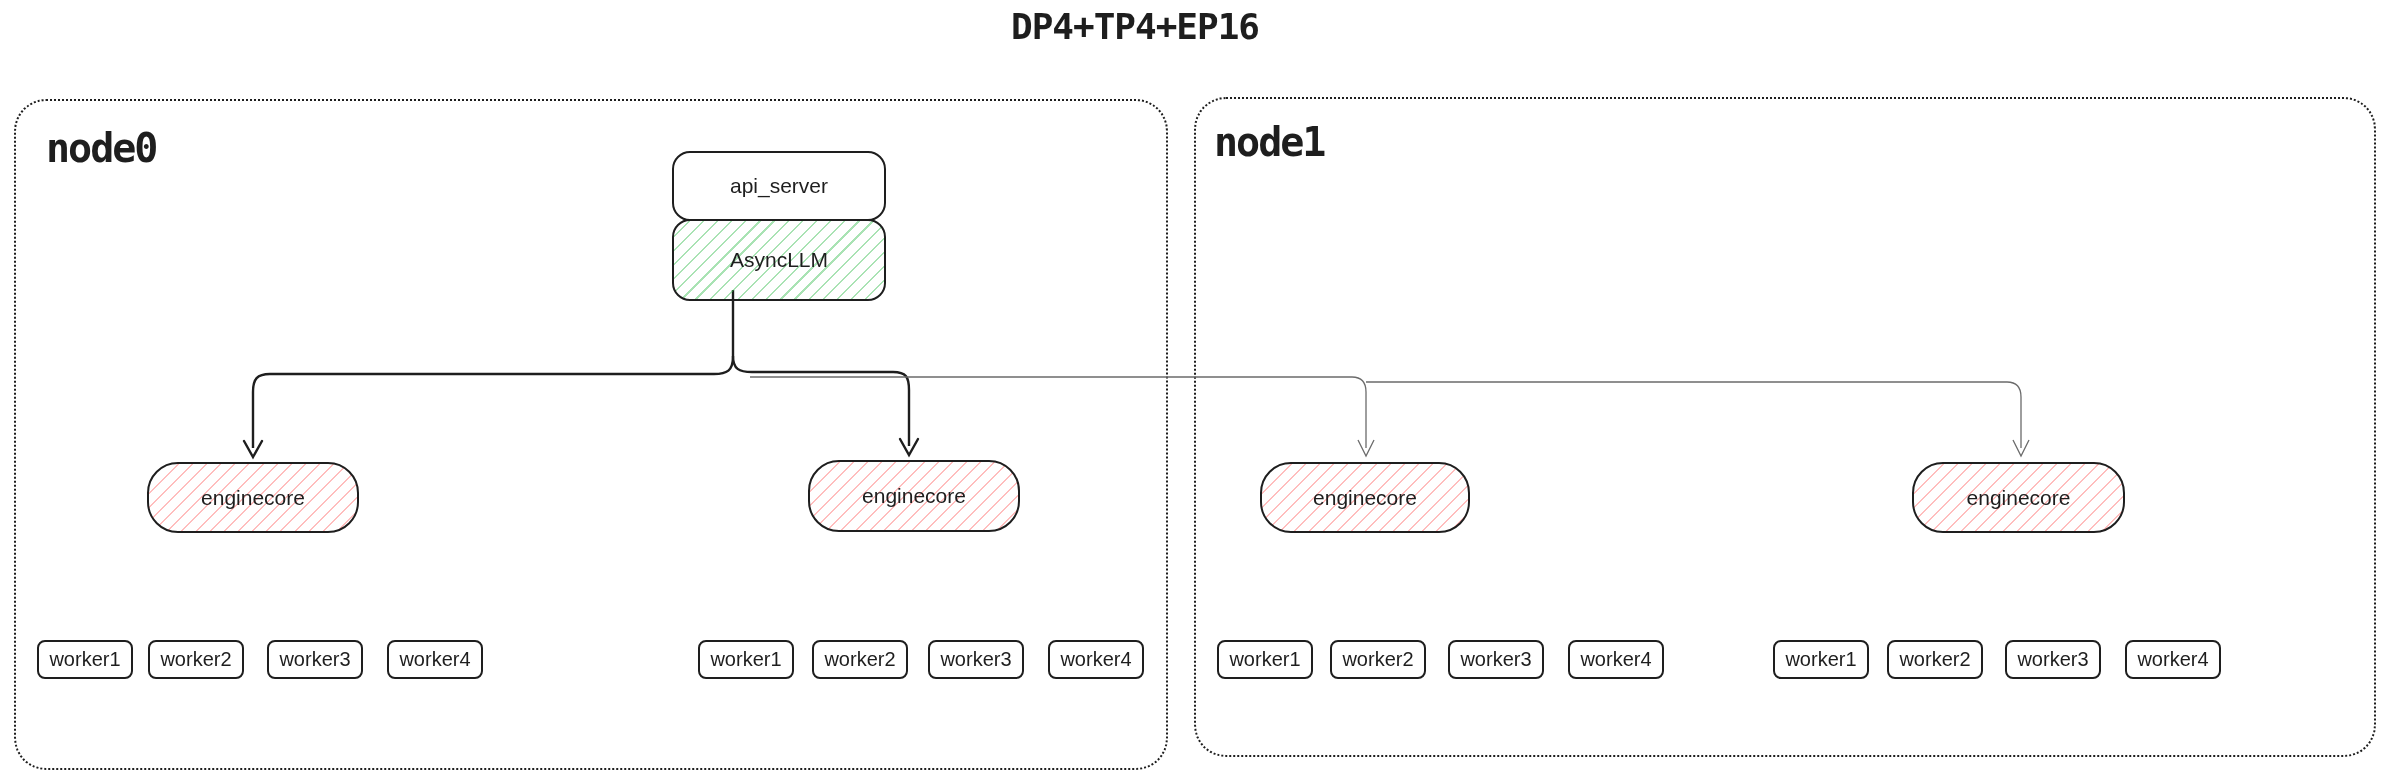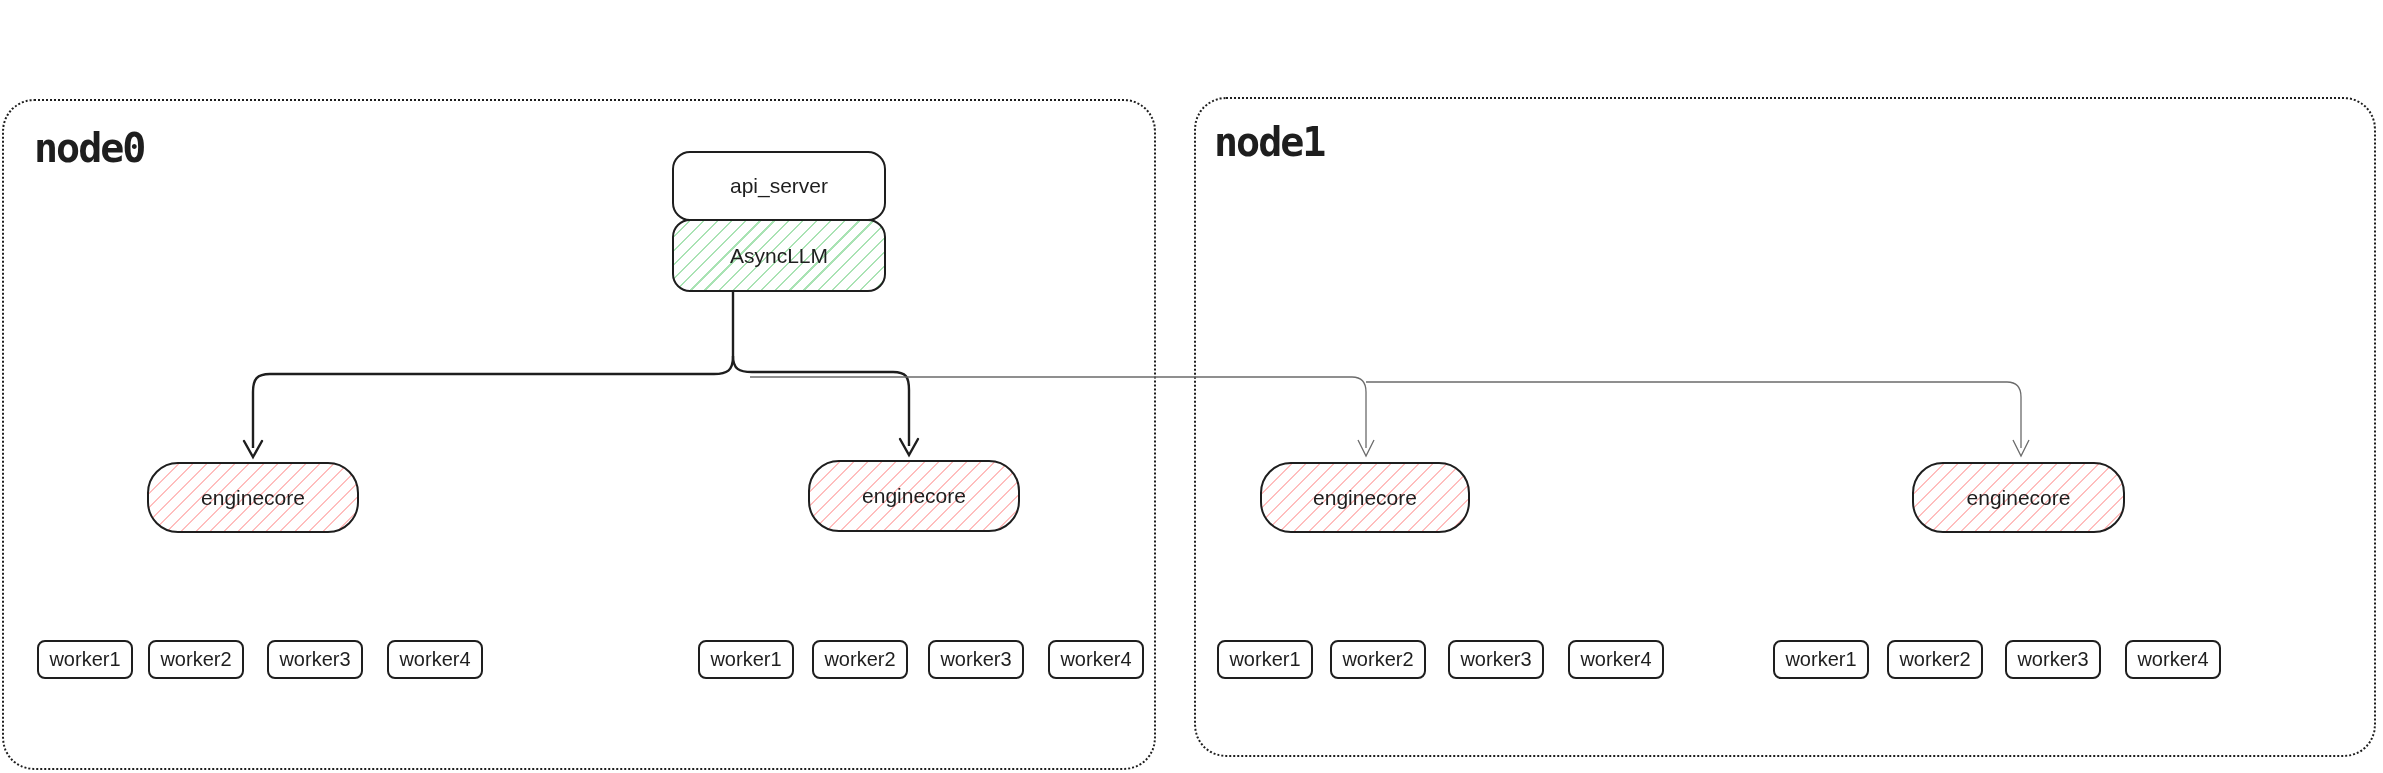--- a/index.html
+++ b/index.html
@@ -20,21 +20,21 @@
     font-size:36px;
     letter-spacing:-1px;
     white-space:nowrap;
   }
   .node-box{
     position:absolute;
     border:2.5px dotted #1e1e1e;
     border-radius:32px;
     background:transparent;
   }
-  #node0{left:2px;top:99px;width:1150px;height:667px;}
+  #node0{left:14px;top:99px;width:1150px;height:667px;}
   #node1{left:1194px;top:97px;width:1178px;height:656px;}
   .node-label{
     position:absolute;
     font-family:"DejaVu Sans Mono", monospace;
     font-weight:700;
     font-size:40px;
     letter-spacing:-2px;
     white-space:nowrap;
   }
   #node0 .node-label{left:30px;top:24px;}
@@ -44,21 +44,21 @@
     border:2.5px solid #1e1e1e;
     background:#ffffff;
     display:flex;align-items:center;justify-content:center;
     font-size:21px;
     white-space:nowrap;
     box-sizing:border-box;
   }
   .big{border-radius:18px;margin-left:46px;}
   #api-server{left:626px;top:151px;width:214px;height:70px;}
   #async-llm{
-    left:626px;top:219px;width:214px;height:73px;
+    left:626px;top:219px;width:214px;height:82px;
     background:
       repeating-linear-gradient(135deg,
         rgba(64,192,87,0.45) 0px, rgba(64,192,87,0.45) 1.6px,
         transparent 1.6px, transparent 10px);
   }
   .enginecore{
     border-radius:31px;
     background:
       repeating-linear-gradient(135deg,
         rgba(255,135,135,0.55) 0px, rgba(255,135,135,0.55) 1.4px,
@@ -78,20 +78,21 @@
   #connectors{
     position:absolute;left:0;top:0;
     pointer-events:none;
   }
 </style>
 </head>
 <body>
 
 <div id="canvas">
 
+  <div class="title">DP4+TP4+EP16</div>
 
   <div id="node0" class="node-box">
     <div class="node-label">node0</div>
   </div>
 
   <div id="node1" class="node-box">
     <div class="node-label">node1</div>
   </div>
 
   <svg id="connectors" width="2383" height="773" viewBox="0 0 2383 773">

